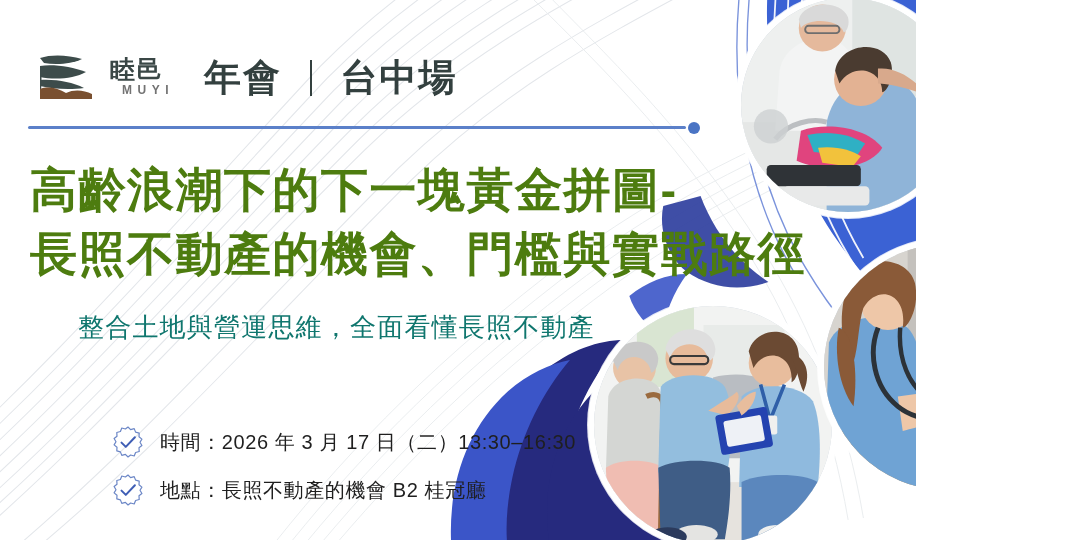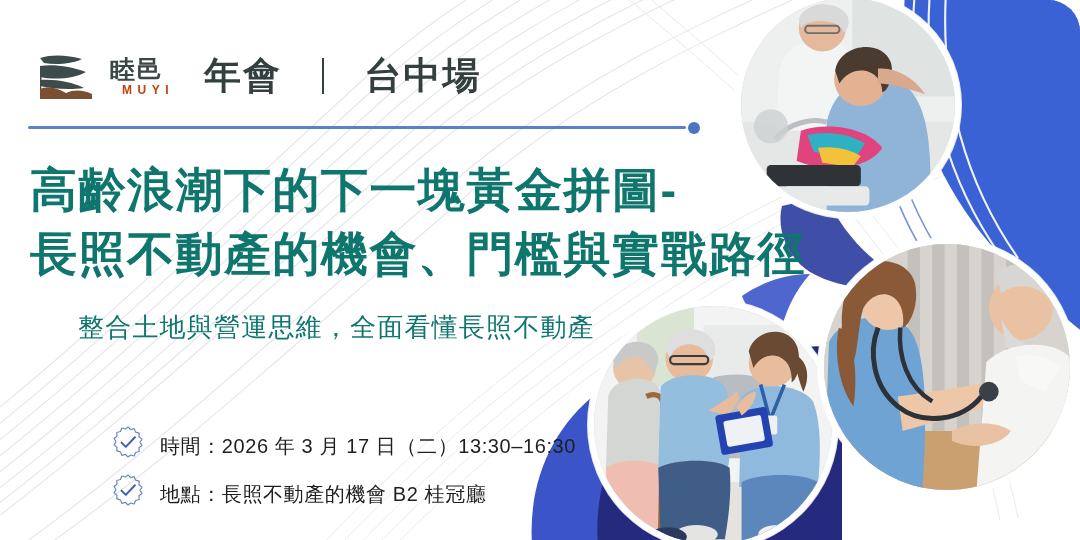--- a/index.html
+++ b/index.html
@@ -3,22 +3,22 @@
 <meta charset="utf-8">
 <title>MUYI Annual Conference Banner</title>
 <style>
   * { margin:0; padding:0; box-sizing:border-box; }
   html, body {
     width:1080px; height:540px;
     font-family:"Liberation Sans","DejaVu Sans",sans-serif;
     background:#ffffff; overflow:hidden;
   }
   .banner {
-    position:relative; width:1080px; height:540px;
-    background:#ffffff; overflow:hidden;border-radius:32px;
+    position:relative; width:916px; height:540px;
+    background:#ffffff; overflow:hidden;
   }
 
   
   .bg-waves { position:absolute; inset:0; z-index:1; pointer-events:none; }
   .bg-waves svg { width:100%; height:100%; display:block; }
 
   
   .bg-blue { position:absolute; inset:0; z-index:2; pointer-events:none; }
   .bg-blue svg { width:100%; height:100%; display:block; }
 
@@ -43,56 +43,56 @@
     display:flex; align-items:center; gap:14px;
   }
   .logo-mark { width:58px; height:50px; flex:0 0 auto; }
   .logo-mark svg { display:block; width:100%; height:100%; }
   .logo-word { display:flex; flex-direction:column; justify-content:center; margin-right:16px; }
   .logo-cn {
     font-size:25px; font-weight:700; color:#3a4746;
     letter-spacing:2px; line-height:1.02;
   }
   .logo-en {
-    font-size:12px; font-weight:700; color:#c2410c;
+    font-size:12px; font-weight:700; color:#737373;
     letter-spacing:5.5px; line-height:1.2; margin-top:1px;padding-left:12px;
   }
   .header-title {
     font-size:37px; font-weight:700; color:#33403f;
-    letter-spacing:2px; line-height:1; white-space:nowrap;font-family:Liberation Mono, monospace;
+    letter-spacing:2px; line-height:1; white-space:nowrap;
   }
   .header-sep {
     display:inline-block; width:2px; height:36px;
     background:#33403f; margin:0 16px; vertical-align:-6px;
   }
 
   .divider-wrap { position:absolute; left:28px; top:122px; width:672px; height:12px; }
   .divider-line {
     position:absolute; left:0; top:4px; width:658px; height:3px;
     background:#5b80c9; border-radius:2px;
   }
   .divider-dot {
     position:absolute; right:0; top:0; width:12px; height:12px;
     border-radius:50%; background:#4a74c4;
   }
 
   .title-block { position:absolute; left:30px; top:158px; }
   .title-line {
-    font-size:47px; font-weight:700; color:#0f766e;
+    font-size:47px; font-weight:700; color:#4d7c0f;
     letter-spacing:1.5px; line-height:1.36; white-space:nowrap;
   }
   .subtitle {
     position:absolute; left:78px; top:310px;
     font-size:26px; font-weight:400; color:#0f766e;
     letter-spacing:1.2px; white-space:nowrap;
   }
 
   .info-block { position:absolute; left:110px; top:424px; }
   .info-row {
-    display:flex; align-items:flex-end; gap:14px;
+    display:flex; align-items:center; gap:14px;
     margin-bottom:12px; white-space:nowrap;
   }
   .info-badge { width:36px; height:36px; flex:0 0 auto; }
   .info-badge svg { display:block; width:100%; height:100%; }
   .info-text {
     font-size:20px; font-weight:400; color:#1f1f1f; letter-spacing:.6px;
   }
 </style>
 </head>
 <body>

